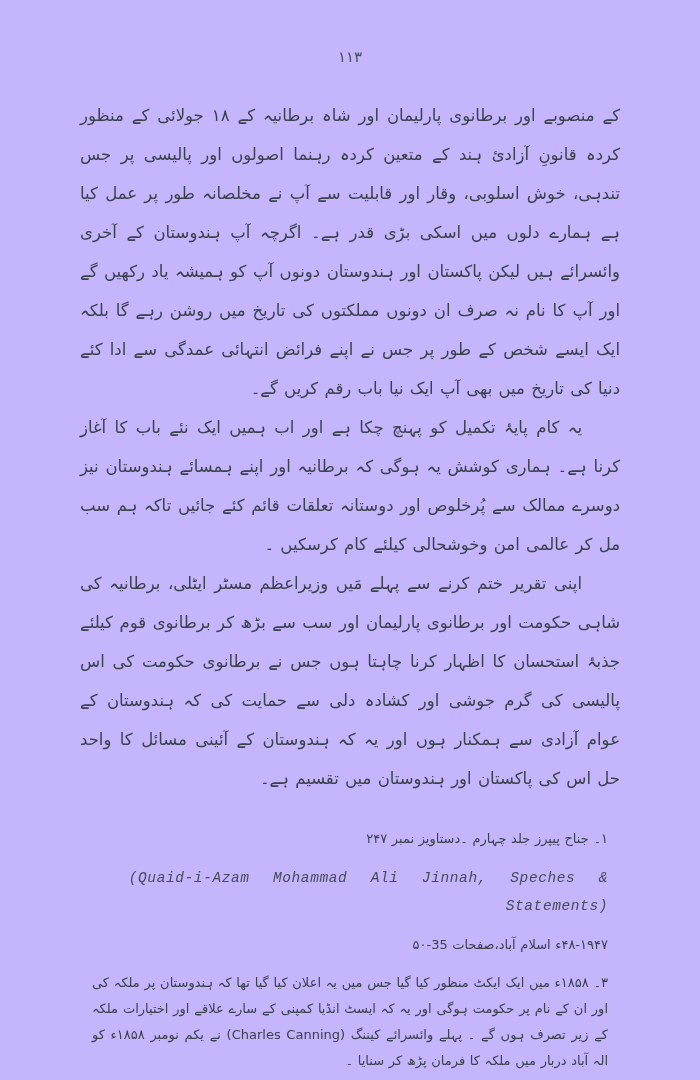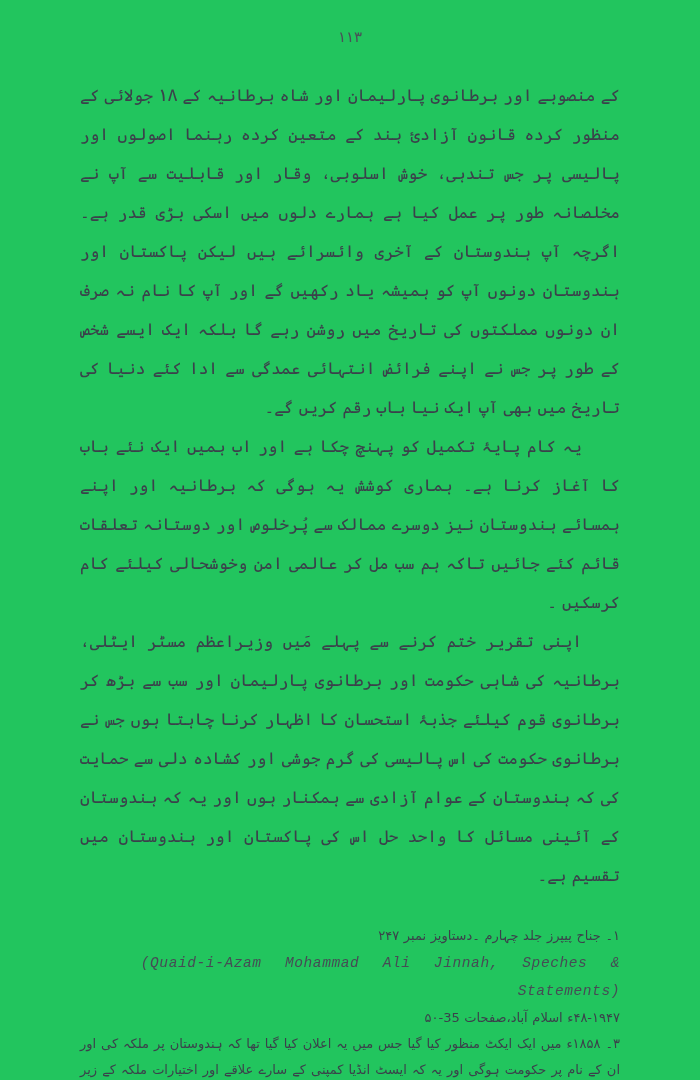--- a/index.html
+++ b/index.html
@@ -1,49 +1,48 @@
 <!DOCTYPE html>
 <html lang="ur"><head>
 <meta charset="utf-8">
 <style>
   html,body{margin:0;padding:0;background:#e8e8e6;}
   .page{
     position:relative;
     width:700px;height:1080px;
     margin:0 auto;
-    background:#22c55e;
+    background:#c4b5fd;
     box-sizing:border-box;
-    padding:28px 80px 0 80px;
+    padding:48px 80px 0 80px;
     font-family:"DejaVu Sans",sans-serif;
     color:#3b414b;
     overflow:hidden;
   }
   .page-number{
     text-align:center;
     font-size:15px;
     letter-spacing:1px;
     color:#4a5058;
     margin-bottom:30px;
   }
   .body-text{direction:rtl;}
   .para{
     margin:0;
     font-size:16.5px;
     line-height:39px;
     text-align:justify;
     word-spacing:1px;
-    font-family:Liberation Serif, serif;
   }
   .para.indent{text-indent:38px;}
   .footnotes{
     direction:rtl;
     margin-top:28px;
   }
   .fn{
-    margin:0;
+    margin:12px;
     font-size:13px;
     line-height:26px;
     text-align:justify;
     word-spacing:0.5px;
   }
   .fn.short{text-align:right;}
   .fn-en{
     direction:ltr;
     text-align:right;
     font-family:Liberation Mono, monospace;

